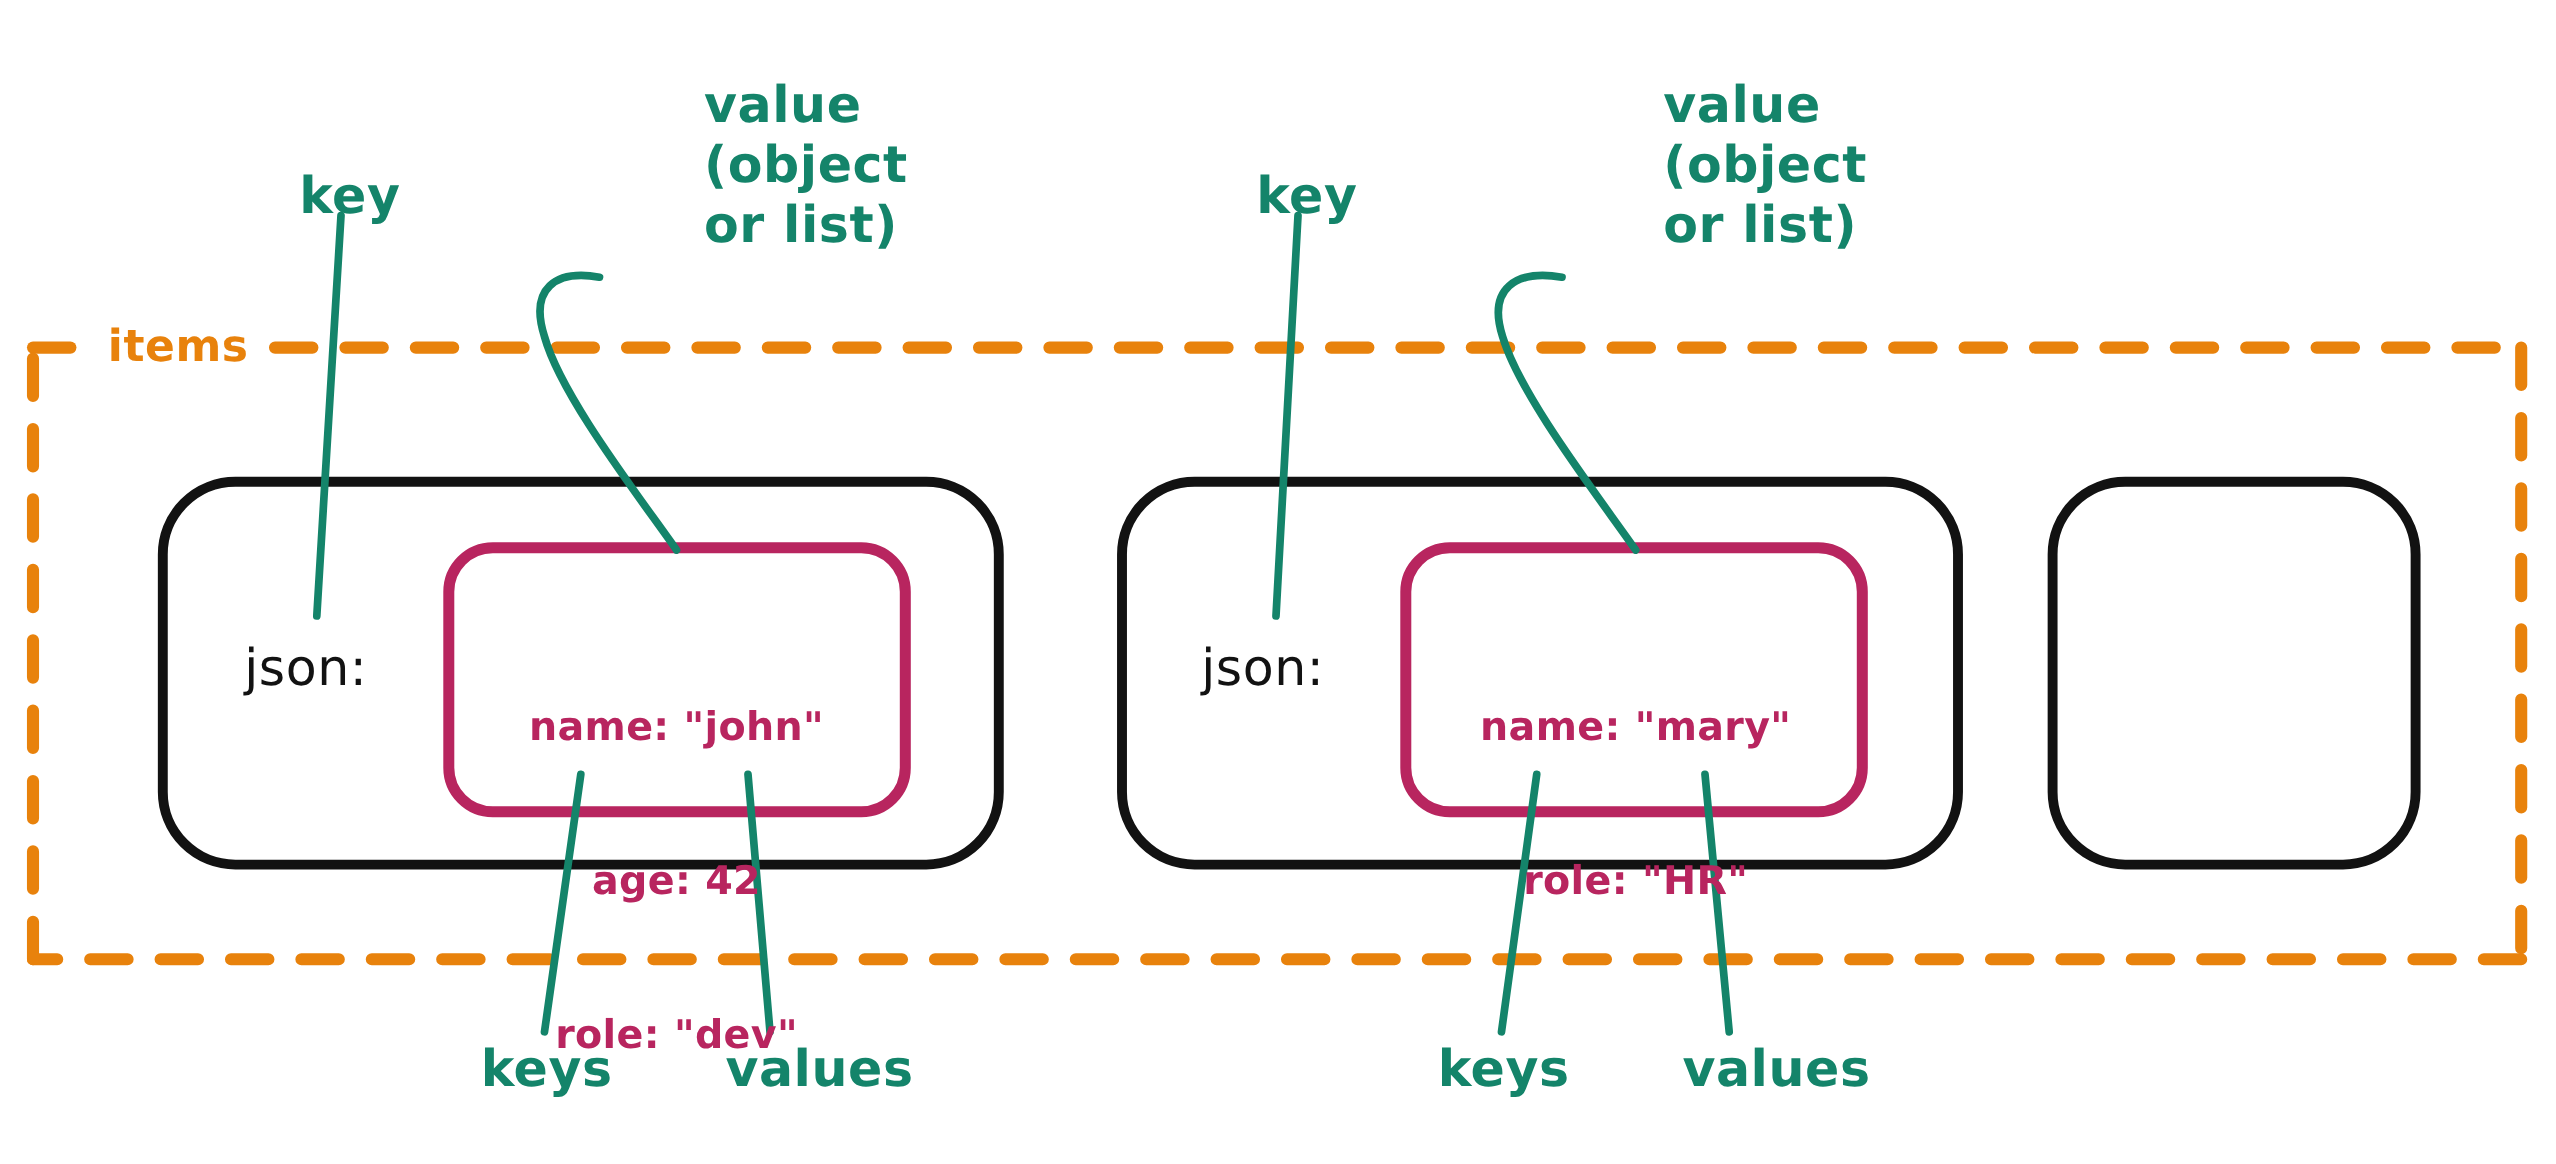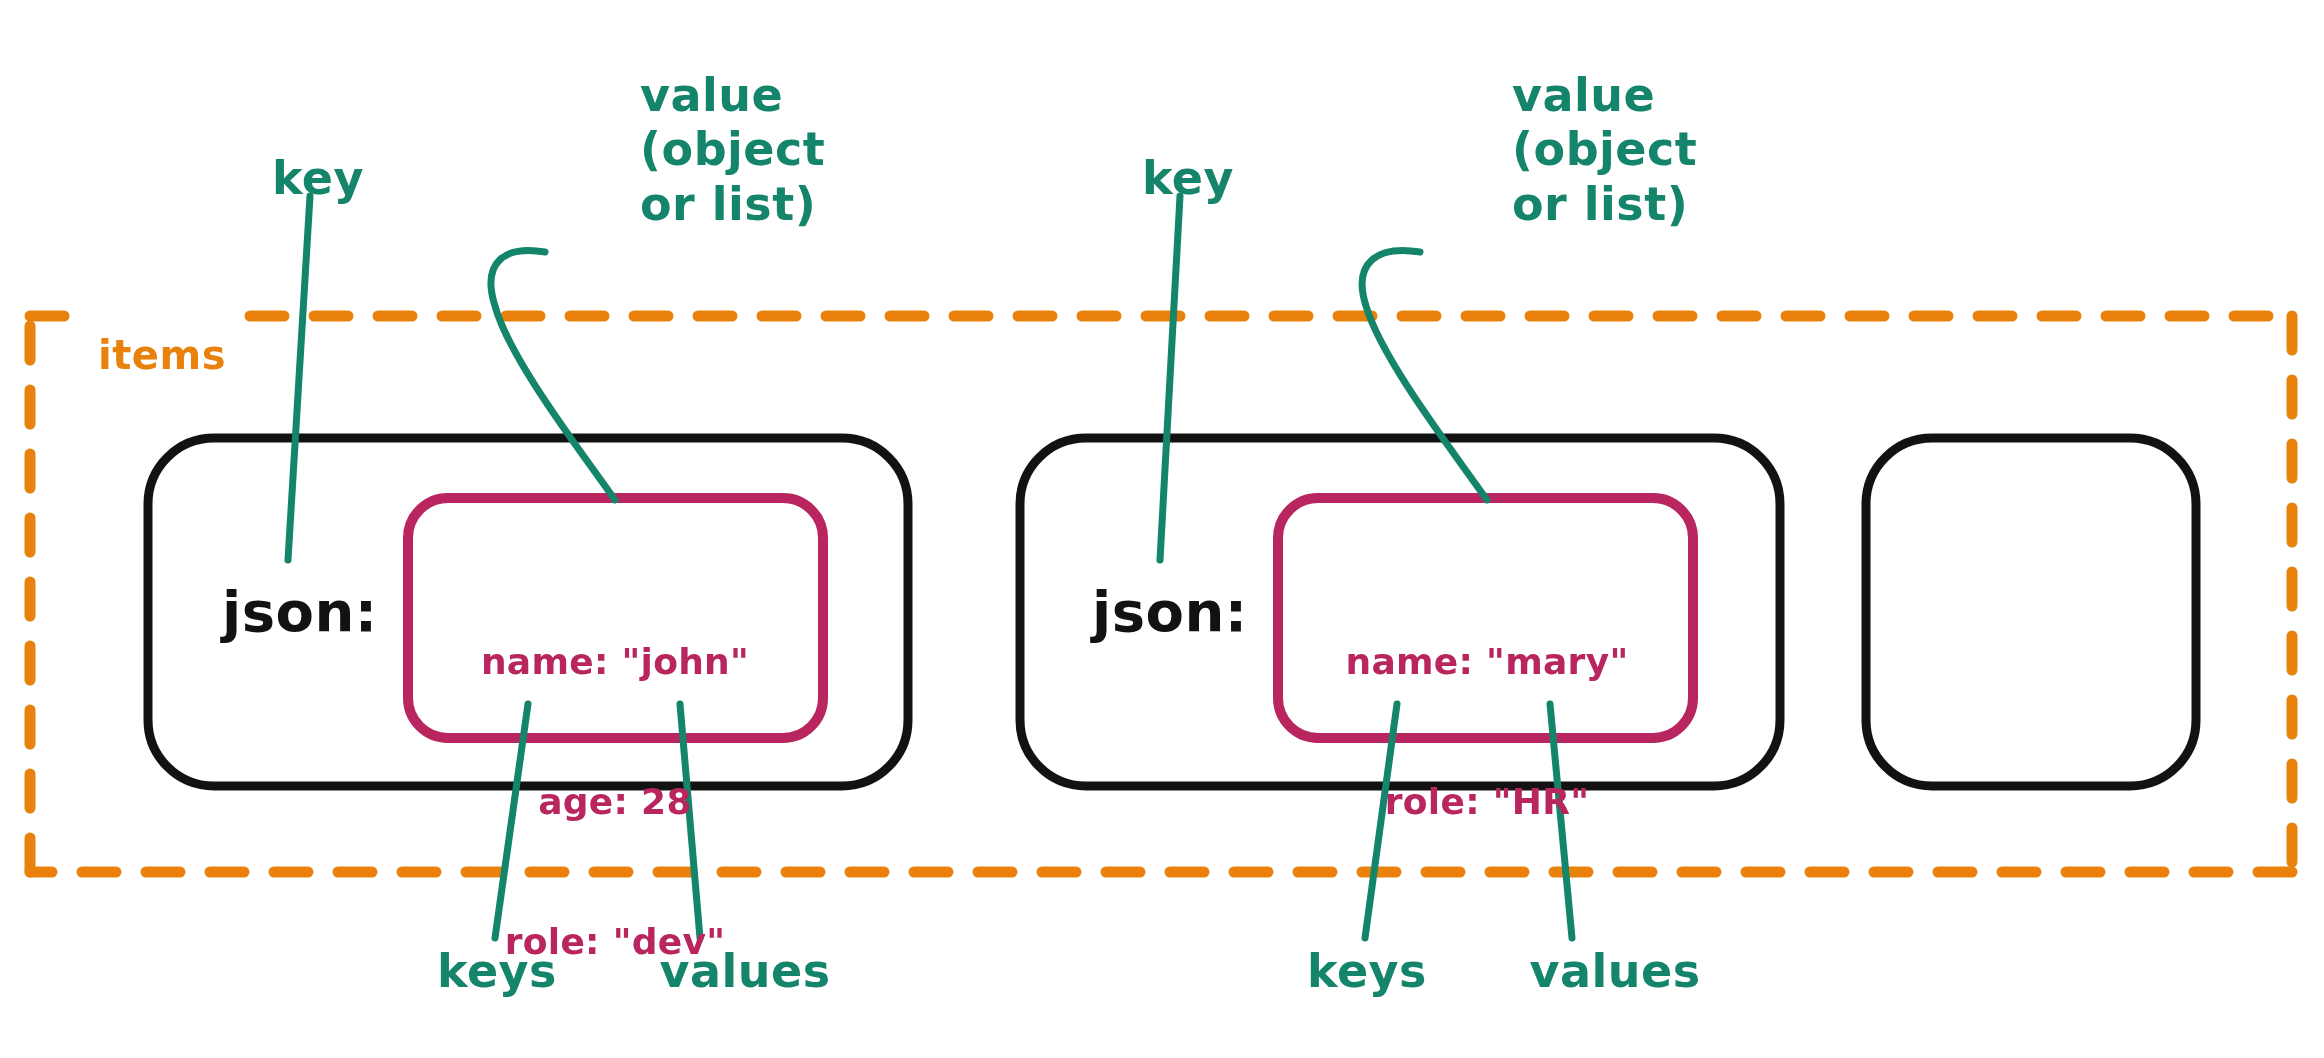--- a/index.html
+++ b/index.html
@@ -41,26 +41,25 @@
   }
   .green.multi {
     line-height: 1.18;
     white-space: normal;
   }
   .orange {
     color: #E8820C;
     font-size: 40px;
     font-weight: 700;
     letter-spacing: 0.5px;
-    margin-top: 40px;
   }
   .black {
     color: #121212;
-    font-size: 56px;
-    font-weight: 700;
+    font-size: 46px;
+    font-weight: 400;
     letter-spacing: 0.5px;
   }
   .pink {
     color: #B8255F;
     font-size: 36px;
     font-weight: 600;
     line-height: 1.30;
     text-align: center;
     letter-spacing: 0.3px;
   }
@@ -118,21 +117,21 @@
   <div class="lbl green multi" style="left:640px; top:68px; text-align:left;">
     <span>value</span><br>
     <span>(object</span><br>
     <span>or list)</span>
   </div>
 
   <div class="lbl black" style="left:222px; top:584px;">json:</div>
 
   <div class="lbl pink" style="left:615px; top:545px; transform:translateX(-50%);">
     <span class="pinkline">name: "john"</span>
-    <span class="pinkline">age: 28</span>
+    <span class="pinkline">age: 42</span>
     <span class="pinkline">role: "dev"</span>
   </div>
 
   <div class="lbl green ctr" style="left:497px; top:948px;">keys</div>
   <div class="lbl green ctr" style="left:745px; top:948px;">values</div>
 
   <div class="lbl green ctr" style="left:1188px; top:155px;">key</div>
 
   <div class="lbl green multi" style="left:1512px; top:68px; text-align:left;">
     <span>value</span><br>

